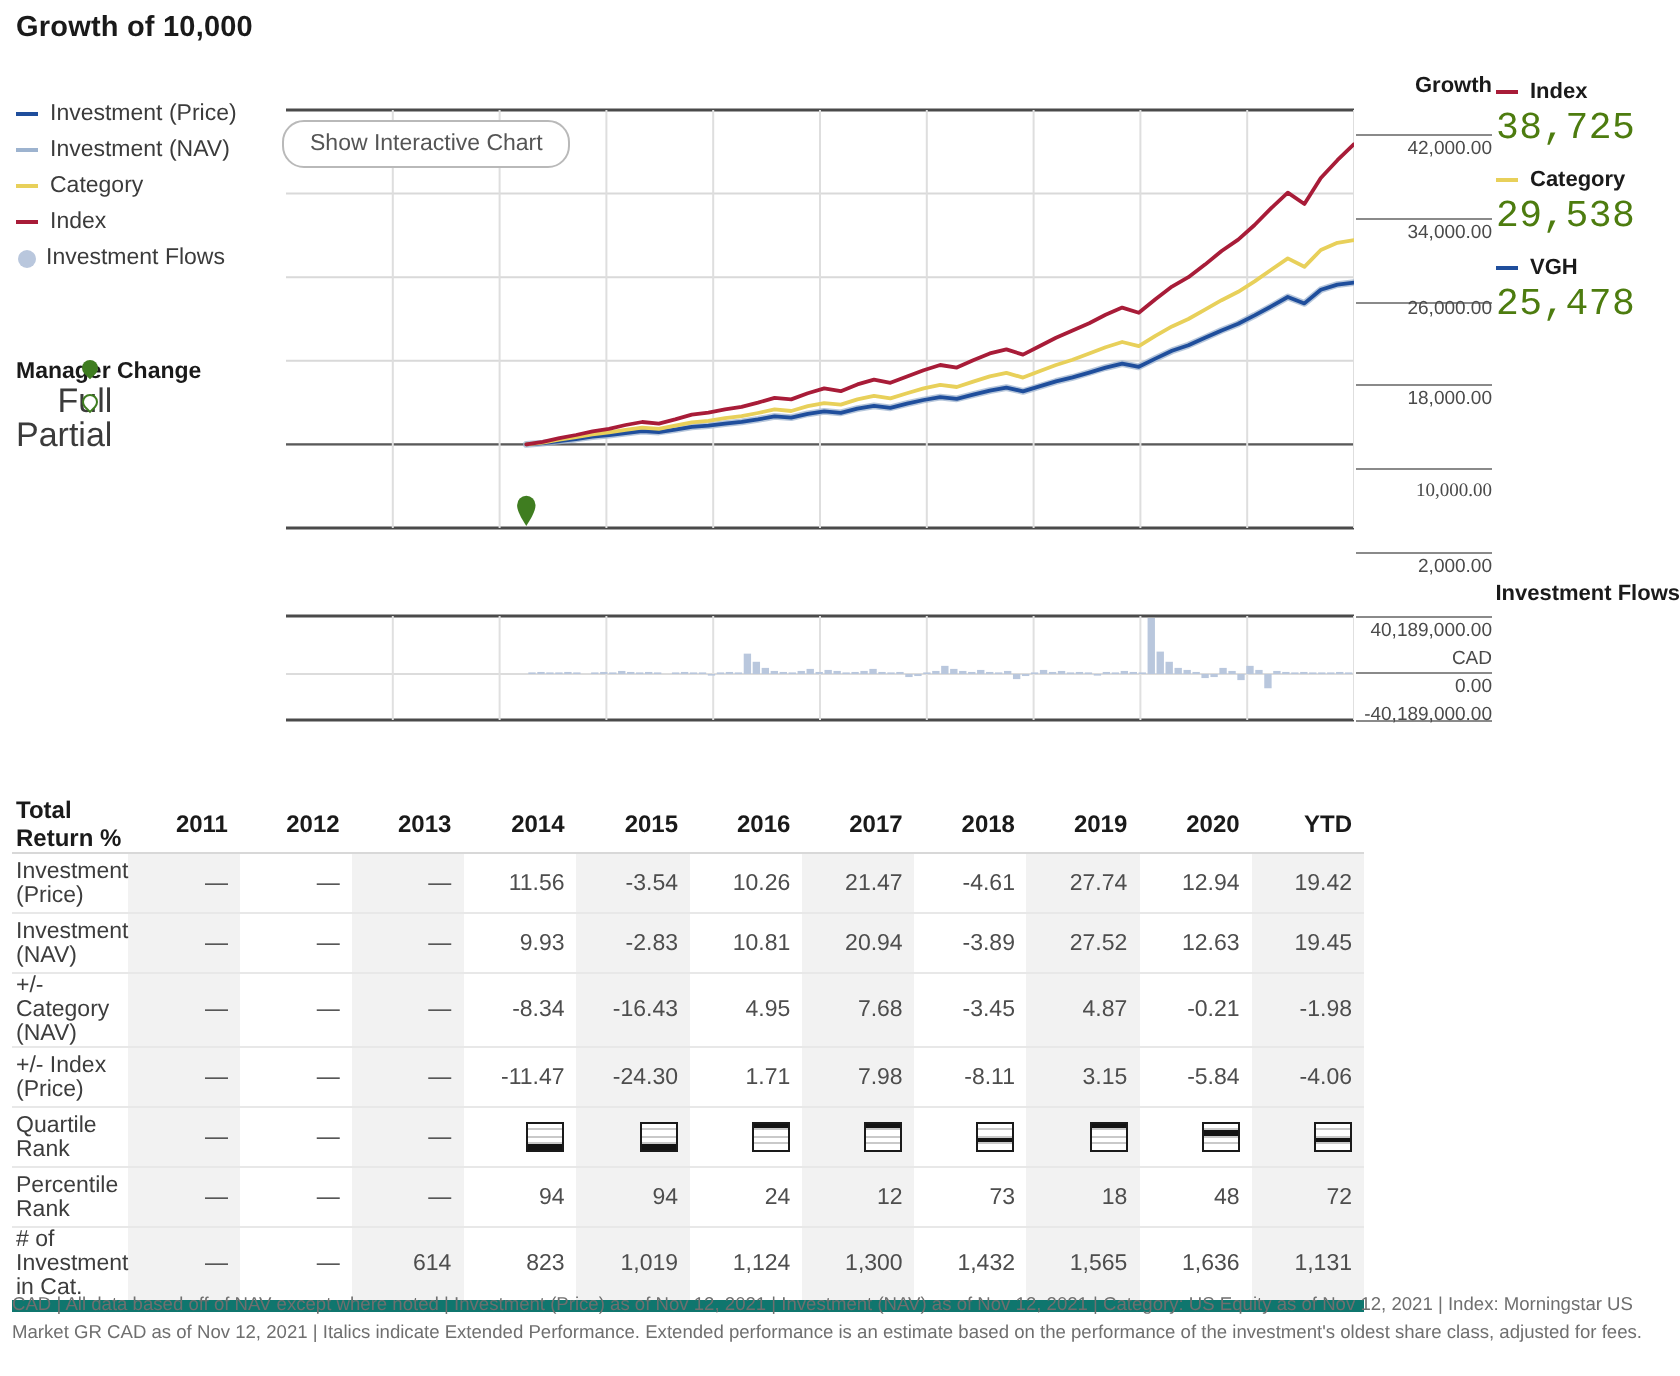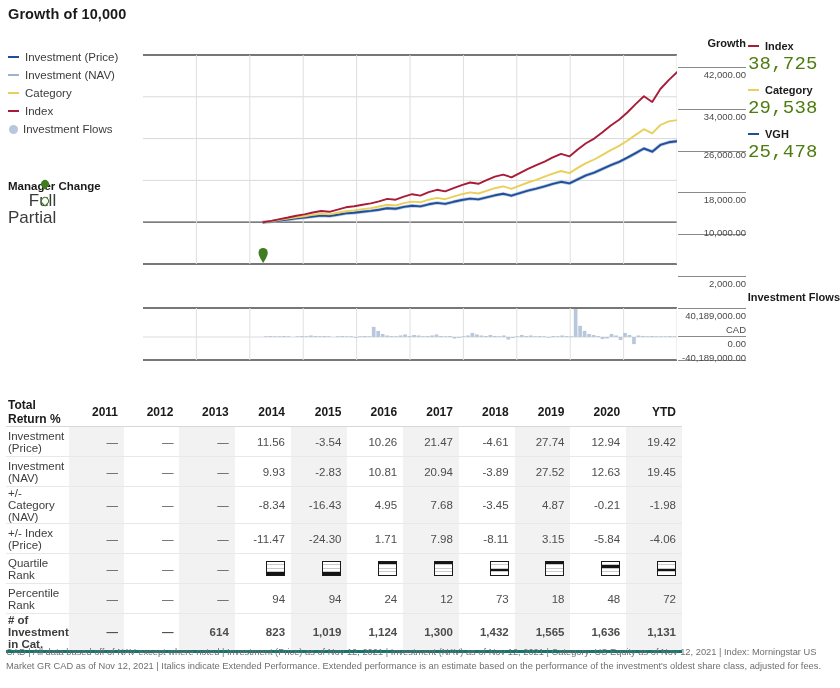--- a/index.html
+++ b/index.html
@@ -234,21 +234,21 @@
     padding-right: 6px;
     color: #4d4d4d;
     border-bottom: 1px solid #e8e8e8;
   }
   .perf-table tbody td.rowhead {
     text-align: left;
     padding-left: 2px;
     padding-right: 0;
     color: #3d3d3d;
   }
-  .perf-table tbody tr:last-child td { border-bottom: 3px solid #0f766e; font-weight: bold; }
+  .perf-table tbody tr:last-child td { border-bottom: 6px solid #0f766e; }
   .shade { background: #f2f2f2; }
   .dash { color: #777777; }
 
   
   .quartile {
     display: inline-block;
     width: 19px;
     height: 15px;
     border: 1px solid #1a1a1a;
     box-sizing: border-box;
@@ -346,34 +346,35 @@
         <polyline points="120.2,176.2 128.4,175.3 136.7,173.8 145.0,172.5 153.3,171.2 161.5,170.2 169.8,168.9 178.1,167.8 186.4,168.4 194.6,166.8 202.9,165.2 211.2,164.4 219.5,163.1 227.8,162.1 236.0,160.5 244.3,158.7 252.6,159.5 260.9,157.1 269.1,155.6 277.4,156.3 285.7,153.7 294.0,151.9 302.2,153.2 310.5,150.6 318.8,148.2 327.1,146.4 335.4,147.5 343.6,144.8 351.9,142.2 360.2,140.4 368.5,142.8 376.7,139.6 385.0,136.5 393.3,133.9 401.6,130.7 409.8,127.6 418.1,125.0 426.4,127.1 434.7,121.9 443.0,117.2 451.2,113.5 459.5,108.8 467.8,104.1 476.1,99.9 484.3,94.7 492.6,88.9 500.9,83.2 509.2,87.4 517.4,79.0 525.7,75.4 534.0,74.1" fill="none" stroke="#e8d05a" stroke-width="1.9" stroke-linejoin="round" stroke-linecap="round"></polyline>
         <polyline points="120.2,176.2 128.4,174.9 136.7,173.1 145.0,171.5 153.3,169.7 161.5,168.4 169.8,166.5 178.1,165.0 186.4,165.8 194.6,163.7 202.9,161.3 211.2,160.3 219.5,158.7 227.8,157.4 236.0,155.3 244.3,152.9 252.6,153.7 260.9,150.6 269.1,148.2 277.4,149.6 285.7,146.2 294.0,143.8 302.2,145.4 310.5,142.2 318.8,139.1 327.1,136.5 335.4,137.8 343.6,134.1 351.9,130.7 360.2,128.7 368.5,131.3 376.7,127.1 385.0,122.9 393.3,119.2 401.6,115.6 409.8,111.4 418.1,107.8 426.4,110.4 434.7,103.6 443.0,97.3 451.2,92.6 459.5,86.3 467.8,79.5 476.1,73.8 484.3,66.5 492.6,58.1 500.9,50.3 509.2,56.0 517.4,43.0 525.7,34.1 534.0,26.1" fill="none" stroke="#a81c38" stroke-width="1.9" stroke-linejoin="round" stroke-linecap="round"></polyline>
         <g>
           <path d="M 120.15 217 C 115.55000000000001 210 115.55000000000001 207.5 115.55000000000001 206.5
                          A 4.6 4.6 0 1 1 124.75 206.5
                          C 124.75 207.5 124.75 210 120.15 217 Z" fill="#3f7d20"></path>
         </g>
       </svg>
   </div>
 
+  <div class="show-interactive">Show Interactive Chart</div>
 
   <div class="axis-col" style="top:37px;height:240px;">
     <div class="axis-head">Growth</div>
     <div id="growth-ticks" style="position:relative;">
         <div class="axis-rule" style="top: 18px;"></div>
         <div class="axis-tick" style="top: 20px;">42,000.00</div>
         <div class="axis-rule" style="top: 59.8px;"></div>
         <div class="axis-tick" style="top: 61.8px;">34,000.00</div>
         <div class="axis-rule" style="top: 101.6px;"></div>
         <div class="axis-tick" style="top: 100px;">26,000.00</div>
         <div class="axis-rule" style="top: 143.4px;"></div>
         <div class="axis-tick" style="top: 145.4px;">18,000.00</div>
         <div class="axis-rule" style="top: 185.2px;"></div>
-        <div class="axis-tick" style="top: 178px;">10,000.00</div>
+        <div class="axis-tick" style="top: 192px; font-family: Liberation Serif, serif;">10,000.00</div>
         <div class="axis-rule" style="top: 227px;"></div>
         <div class="axis-tick" style="top: 229px;">2,000.00</div>
       </div>
   </div>
 
   <div class="readouts">
     <div class="ro-block">
       <div class="ro-head">
         <span class="swatch-line" style="background:#a81c38"></span>
         <span>Index</span>

